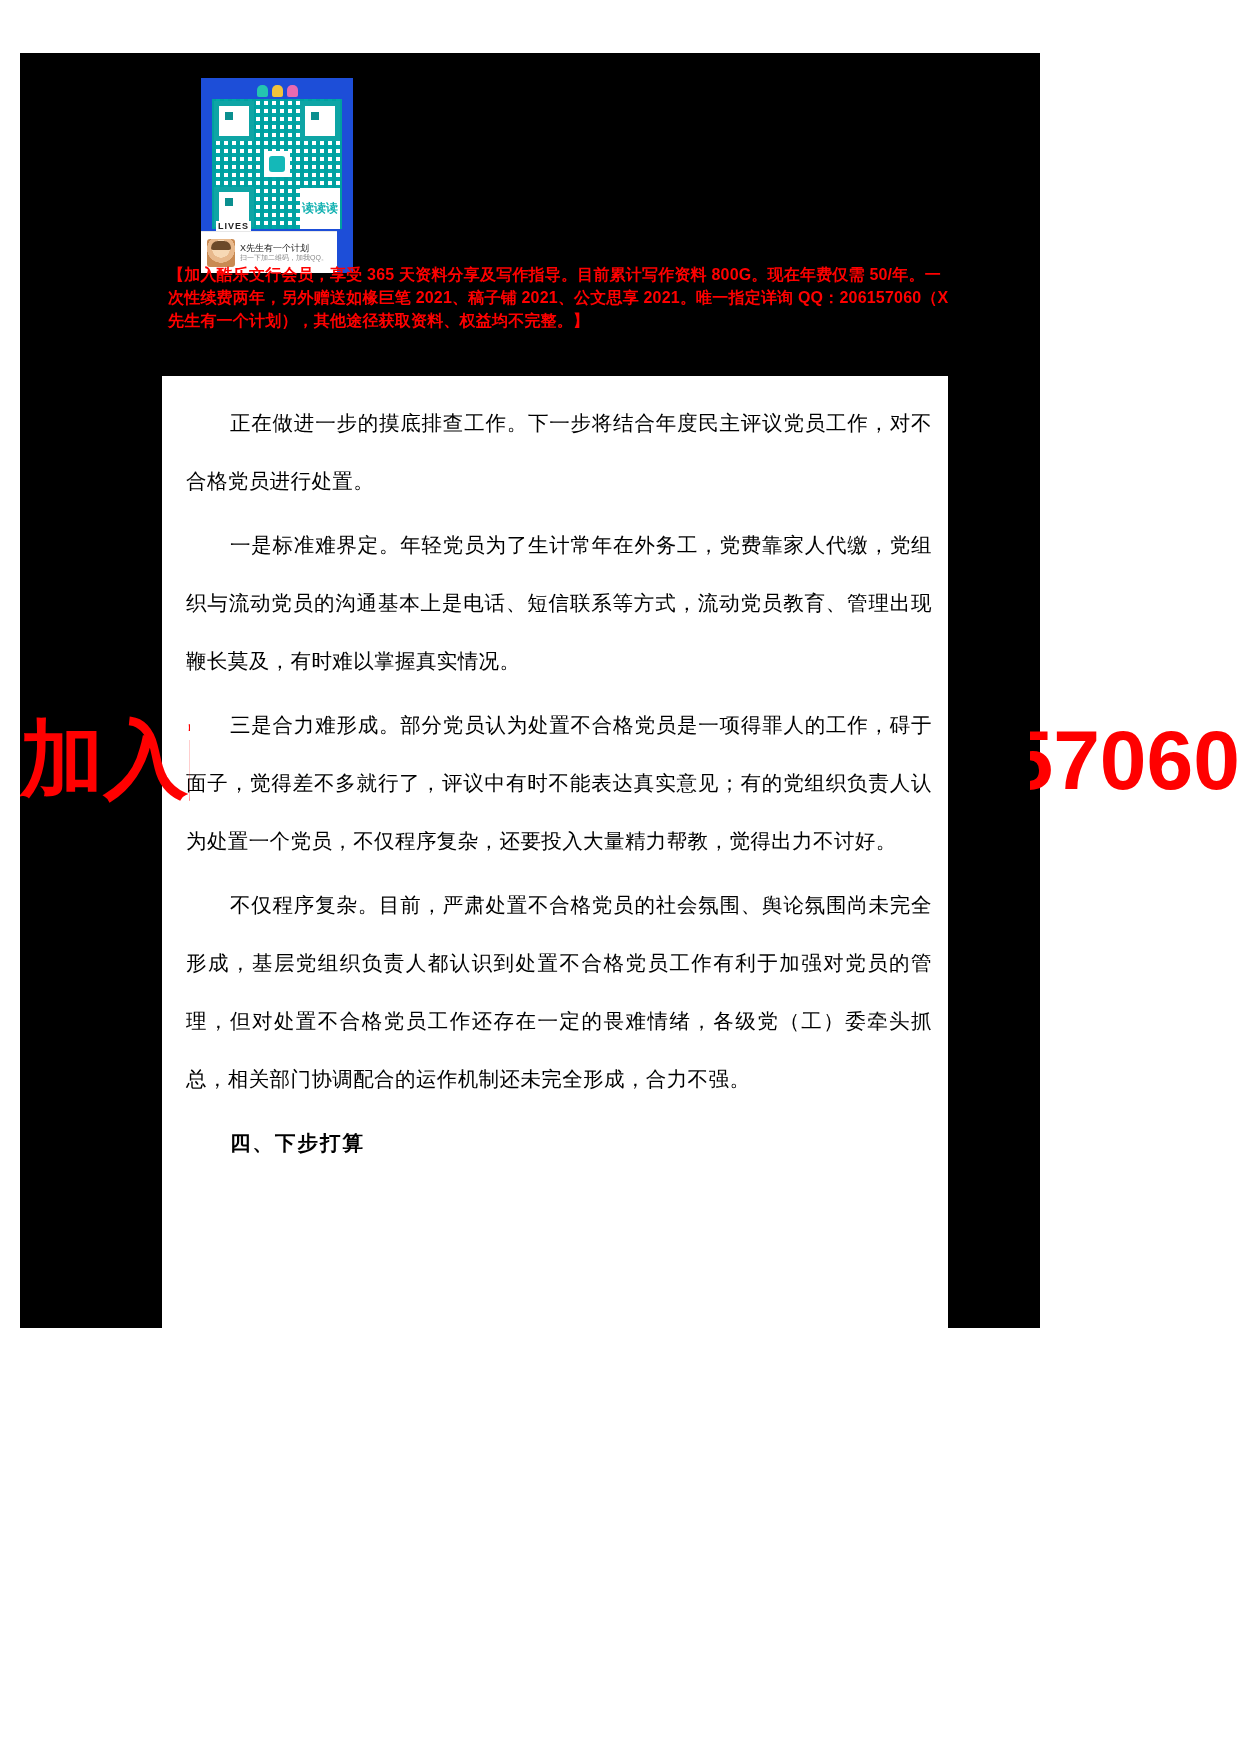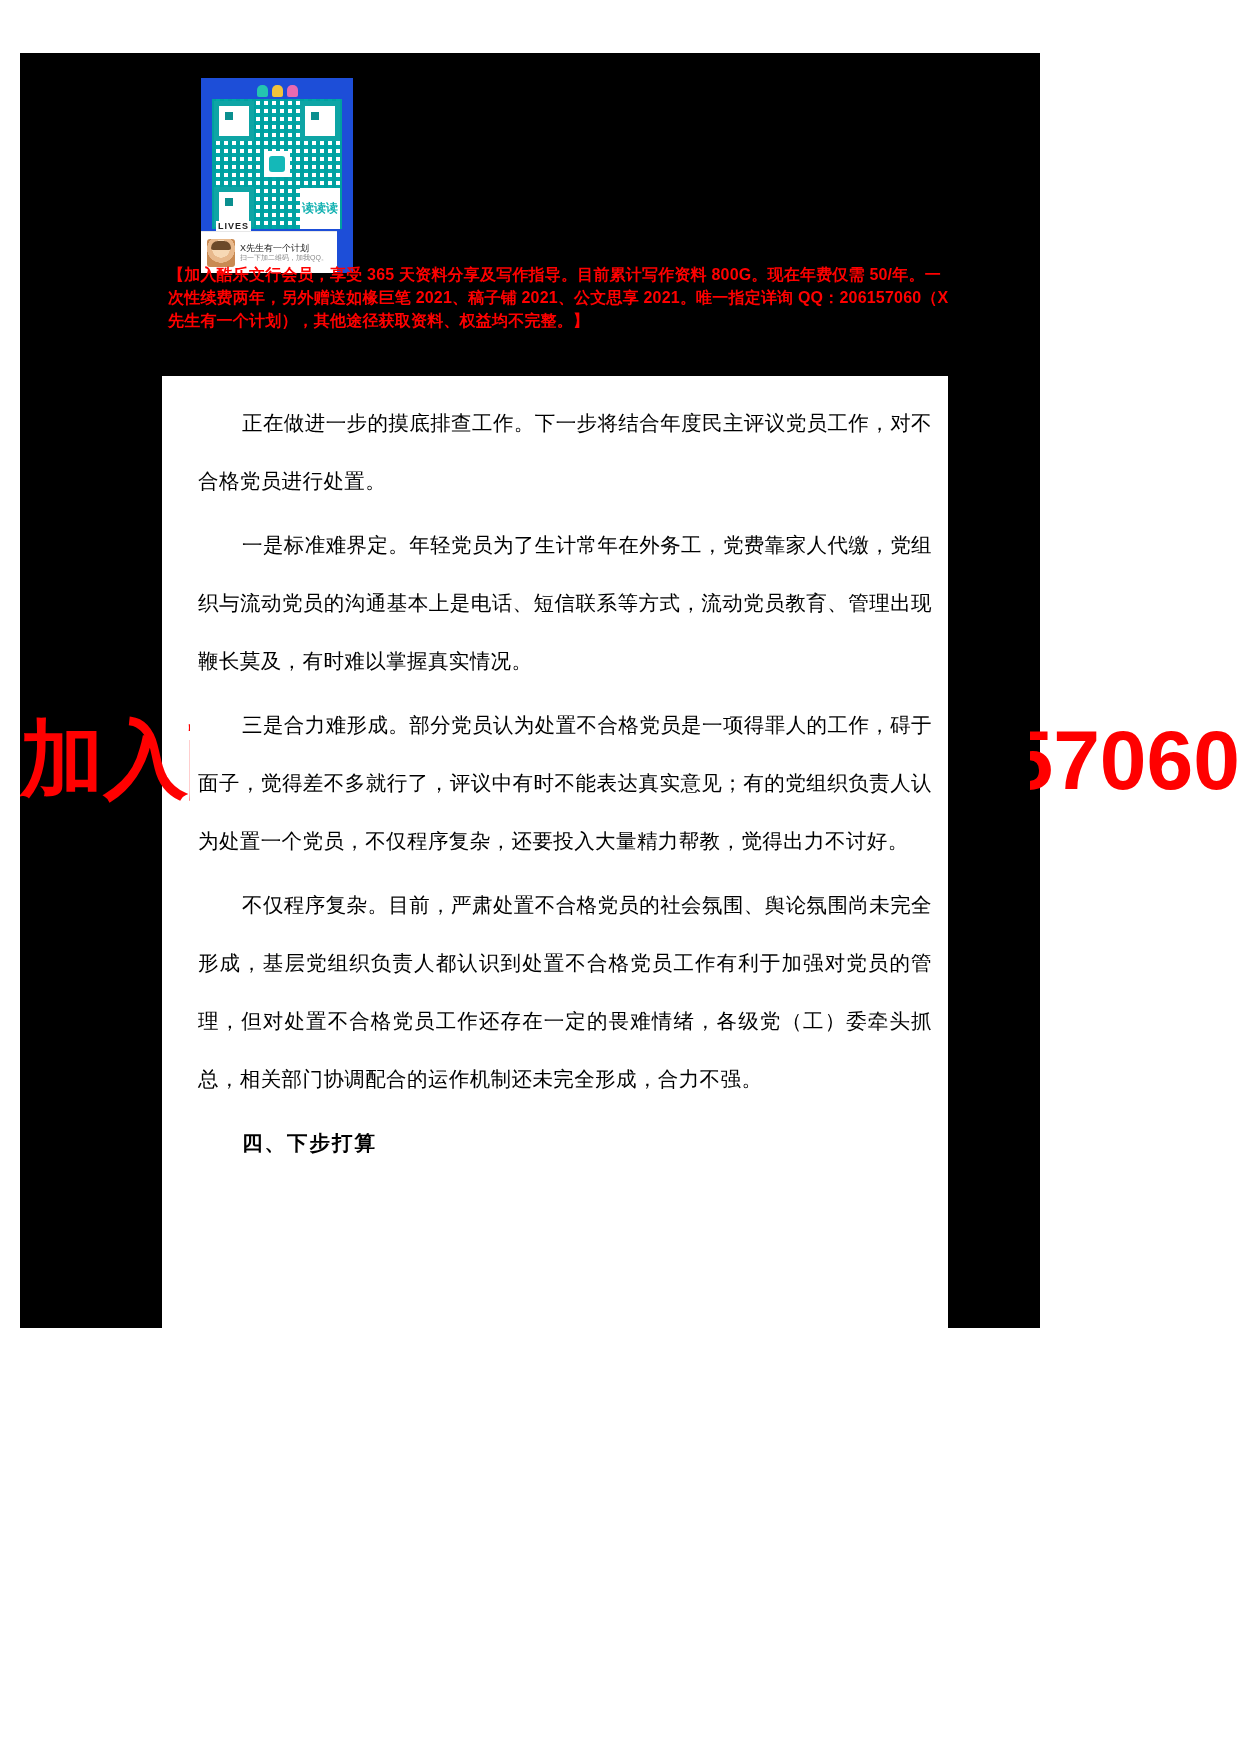--- a/index.html
+++ b/index.html
@@ -165,21 +165,20 @@
     background: #ffffff;
     overflow: hidden;
   }
   .doc-body {
     padding: 18px 16px 0 24px;
     font-family: "Liberation Serif", serif;
     font-size: 20.5px;
     color: #000;
     line-height: 58px;
     letter-spacing: 0.4px;
-    margin-left: 12px;
   }
   .doc-body p {
     margin: 0 0 6px 0;
     text-align: justify;
   }
   .indent { text-indent: 44px; }
   .heading {
     font-weight: bold;
     text-indent: 44px;
     letter-spacing: 2px;

